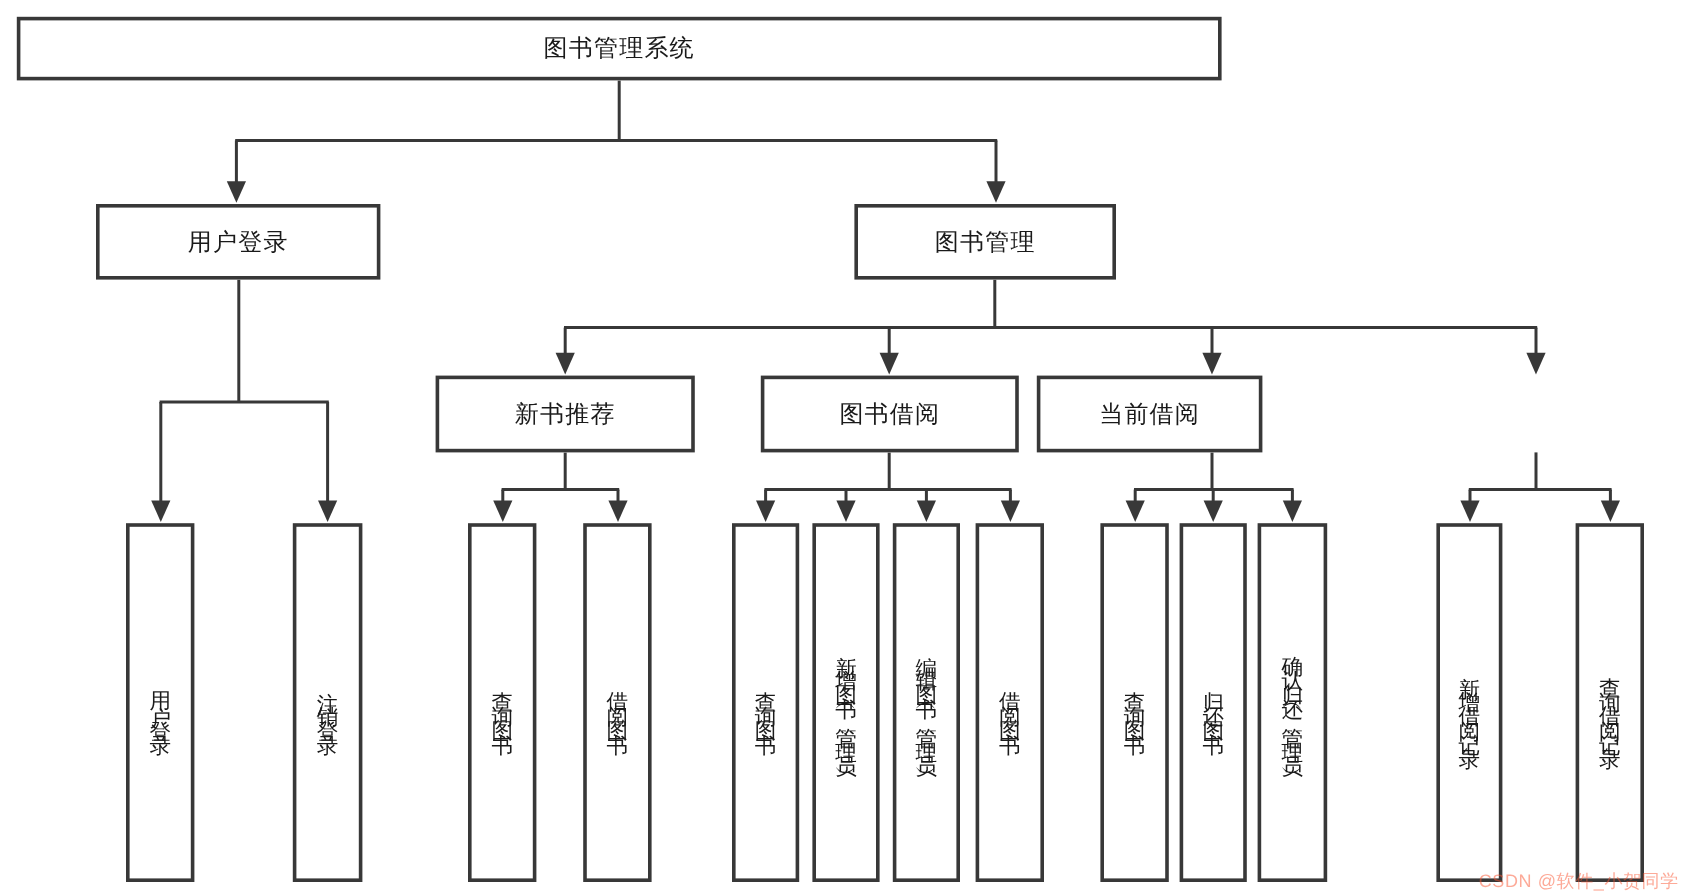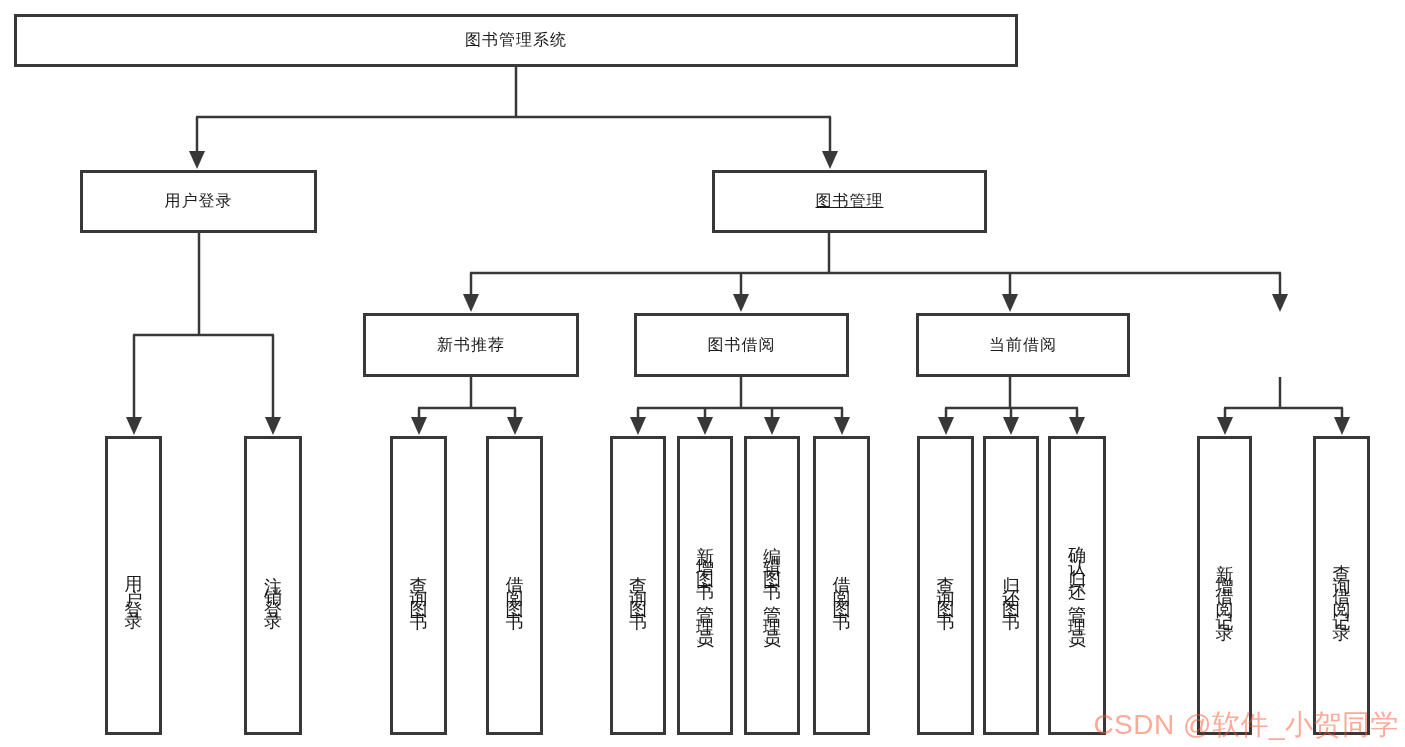--- a/index.html
+++ b/index.html
@@ -4,29 +4,29 @@
 <style>
   html,body{margin:0;padding:0;background:#fff;}
   .canvas{
     position:relative;width:1405px;height:747px;background:#ffffff;overflow:hidden;
     font-family:"Liberation Sans","DejaVu Sans",sans-serif;color:#1a1a1a;
   }
   .connectors{position:absolute;left:0;top:0;}
   .box{
     position:absolute;box-sizing:border-box;background:#ffffff;
     border:3px solid #383838;display:flex;align-items:center;justify-content:center;
-    font-size:16px;letter-spacing:1px;color:#1a1a1a;
+    font-size:20px;letter-spacing:1px;color:#1a1a1a;
   }
   .vbox{
     writing-mode:vertical-rl;text-orientation:mixed;
     letter-spacing:12px;line-height:1;font-size:18px;
   }
   .watermark{
     position:absolute;right:6px;bottom:3px;z-index:5;
-    font-size:28px;color:rgba(252,85,49,0.50);letter-spacing:0.5px;
+    font-size:15px;color:rgba(252,85,49,0.50);letter-spacing:0.5px;
     white-space:nowrap;
   }
 </style>
 </head>
 <body>
 
 <div class="canvas">
 
   <svg class="connectors" width="1405" height="747" viewBox="0 0 1405 747">
     <g stroke="#383838" stroke-width="2.5" fill="none">
@@ -90,25 +90,25 @@
       <polygon points="1011,435 1003,417 1019,417"></polygon>
       <polygon points="1077,435 1069,417 1085,417"></polygon>
       <polygon points="1225,435 1217,417 1233,417"></polygon>
       <polygon points="1342,435 1334,417 1350,417"></polygon>
     </g>
   </svg>
 
   <div class="box" style="left:14px;top:14px;width:1004px;height:53px;">图书管理系统</div>
 
   <div class="box" style="left:80px;top:170px;width:237px;height:63px;">用户登录</div>
-  <div class="box" style="left:712px;top:170px;width:275px;height:63px;text-decoration:underline;">图书管理</div>
+  <div class="box" style="left:712px;top:170px;width:218px;height:63px;">图书管理</div>
 
   <div class="box" style="left:363px;top:313px;width:216px;height:64px;font-family:Liberation Serif, serif;">新书推荐</div>
   <div class="box" style="left:634px;top:313px;width:215px;height:64px;">图书借阅</div>
-  <div class="box" style="left:916px;top:313px;width:214px;height:64px;">当前借阅</div>
+  <div class="box" style="left:864px;top:313px;width:188px;height:64px;">当前借阅</div>
 
   <div class="box vbox" style="left:105px;top:436px;width:57px;height:299px;">用户登录</div>
   <div class="box vbox" style="left:244px;top:436px;width:58px;height:299px;">注销登录</div>
 
   <div class="box vbox" style="left:390px;top:436px;width:57px;height:299px;">查询图书</div>
   <div class="box vbox" style="left:486px;top:436px;width:57px;height:299px;">借阅图书</div>
 
   <div class="box vbox" style="left:610px;top:436px;width:56px;height:299px;">查询图书</div>
   <div class="box vbox" style="left:677px;top:436px;width:56px;height:299px;">新增图书（管理员）</div>
   <div class="box vbox" style="left:744px;top:436px;width:56px;height:299px;">编辑图书（管理员）</div>

